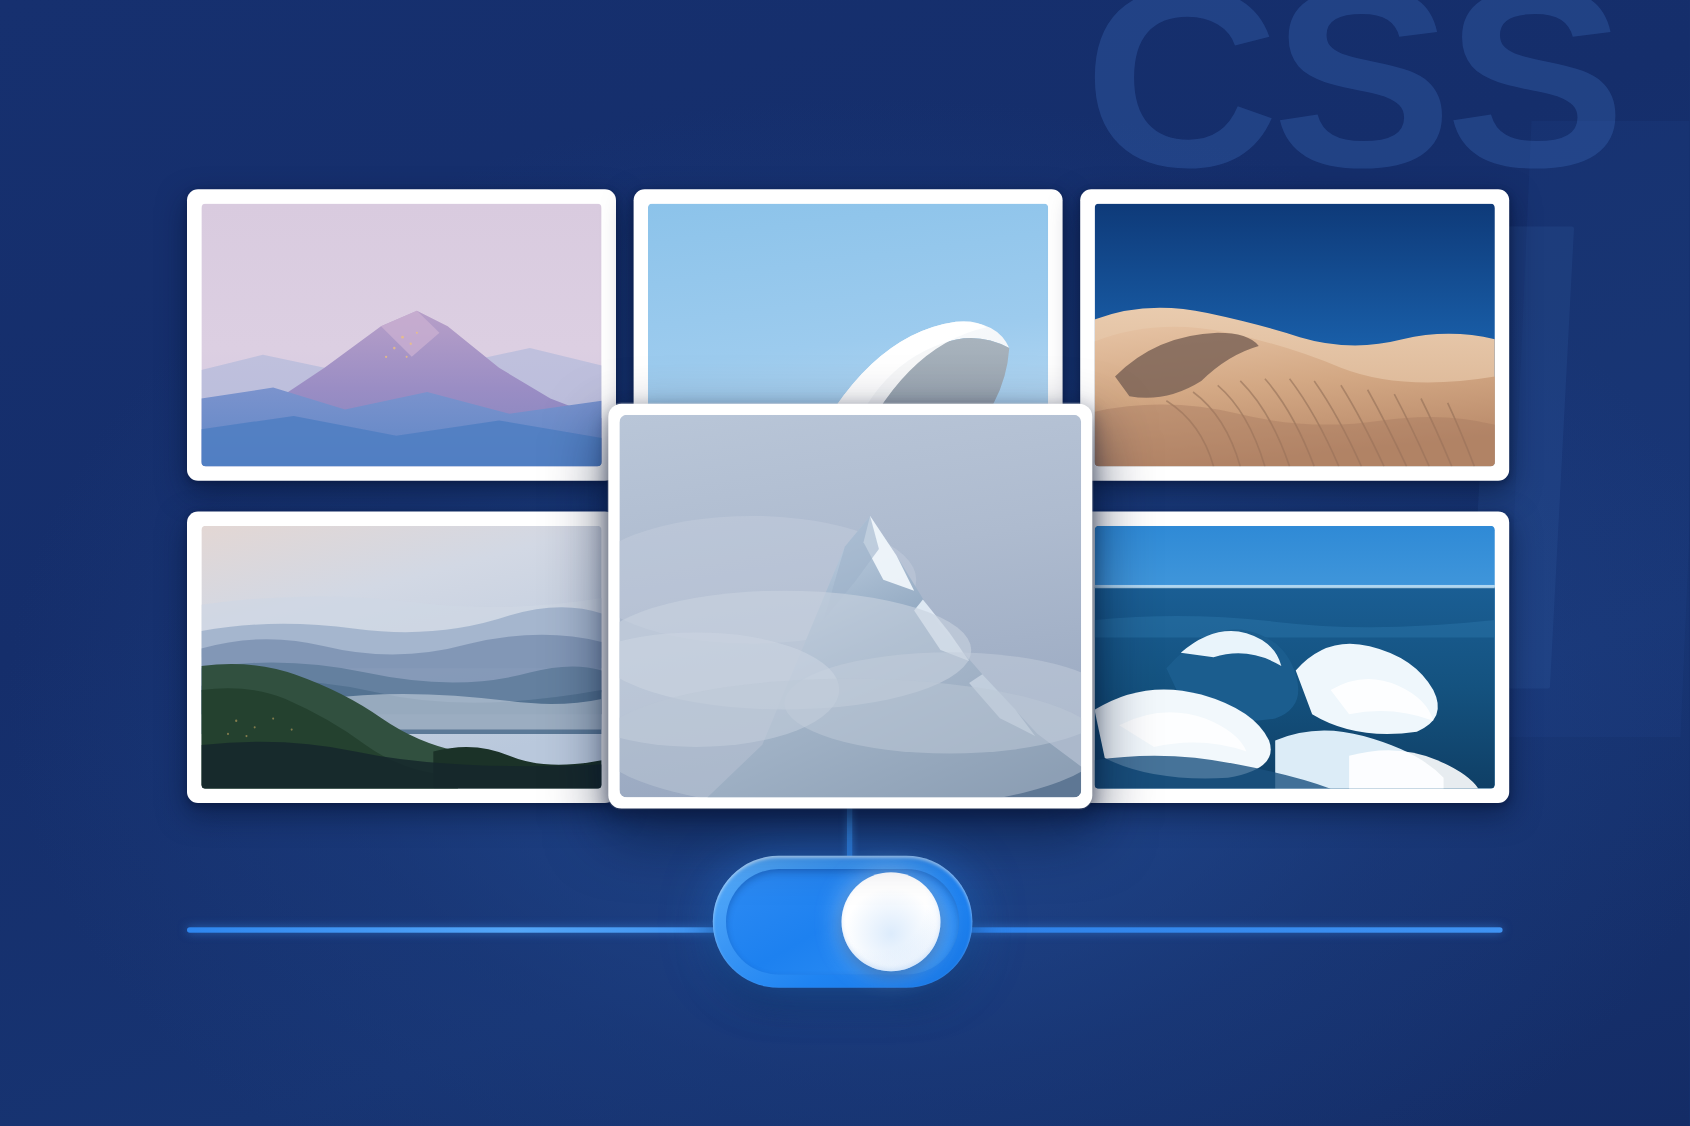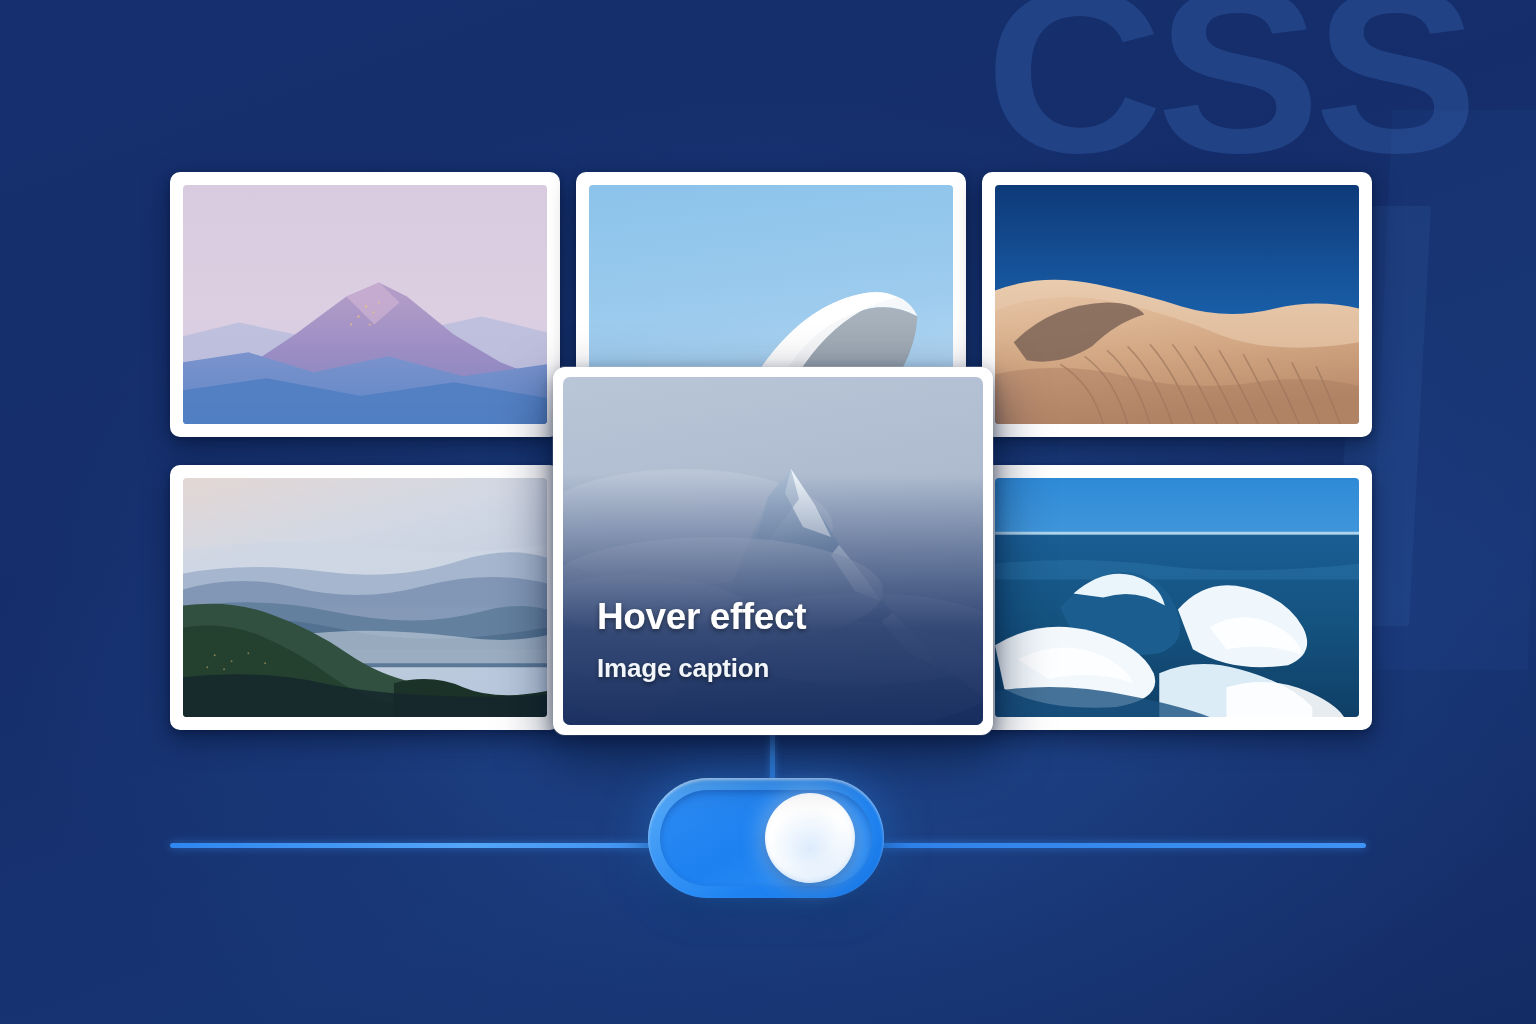--- a/index.html
+++ b/index.html
@@ -17,20 +17,21 @@
   }
 
   
   #stage {
     position: absolute;
     inset: 0;
     background:
       radial-gradient(ellipse 1100px 760px at 52% 62%, rgba(36,78,150,0.85) 0%, rgba(28,62,128,0.45) 45%, rgba(23,48,110,0) 72%),
       linear-gradient(160deg, #16306f 0%, #152e6b 38%, #173472 70%, #142c66 100%);
     overflow: hidden;
+    text-align: center;
   }
 
   
   .panel-shape {
     position: absolute;
     background: rgba(58,104,180,0.17);
     pointer-events: none;
   }
   .panel-a {
     left: 1346px; top: 206px; width: 74px; height: 420px;
@@ -421,24 +422,20 @@
         <path d="M130 300 L205 120 L228 92 L252 128 L290 190 L330 236 L380 290 L420 320 L420 348 L80 348Z" fill="url(#hrock)"></path>
         <path d="M228 92 L252 128 L268 160 L240 150 L222 116Z" fill="#f2f7fc" opacity="0.92"></path>
         <path d="M276 168 L300 198 L318 224 L292 214 L268 178Z" fill="#eaf2fa" opacity="0.85"></path>
         <path d="M330 236 L360 268 L378 292 L346 276 L318 244Z" fill="#dde8f3" opacity="0.7"></path>
         <path d="M205 120 L228 92 L236 122 L214 152 L186 186Z" fill="#9fb3c9" opacity="0.6"></path>
         <ellipse cx="150" cy="214" rx="170" ry="54" fill="#c8d2df" opacity="0.62"></ellipse>
         <ellipse cx="300" cy="262" rx="150" ry="46" fill="#c3cedc" opacity="0.5"></ellipse>
         <ellipse cx="70" cy="250" rx="130" ry="52" fill="#ccd5e1" opacity="0.55"></ellipse>
         <ellipse cx="210" cy="300" rx="230" ry="60" fill="#bcc7d6" opacity="0.5"></ellipse>
       </svg>
-      <div class="hc-overlay">
-        <div class="hc-title">Hover effect</div>
-        <div class="hc-caption">Image caption</div>
-      </div>
     </div>
   </div>
 
   <div id="rail"></div>
   <div id="connector"></div>
 
   <div id="toggle">
     <div class="track-inset"></div>
     <div class="knob"></div>
   </div>

